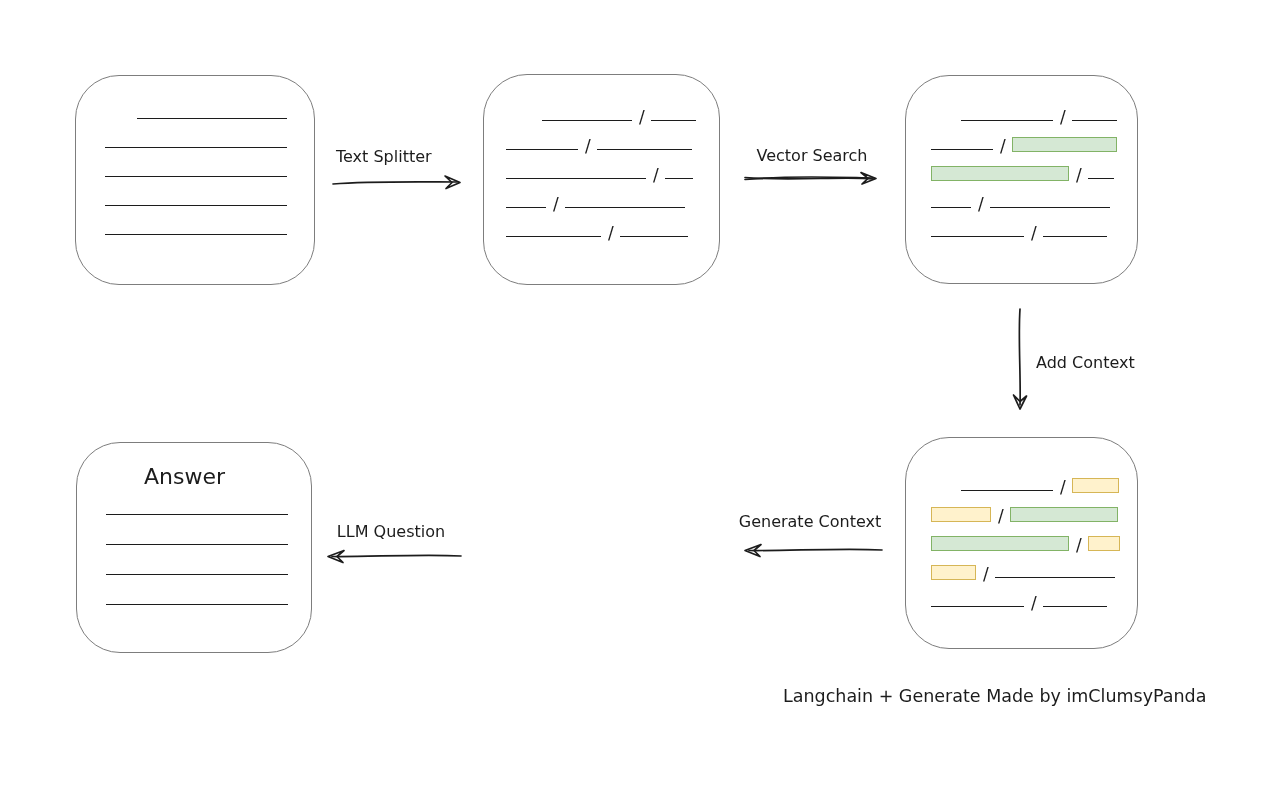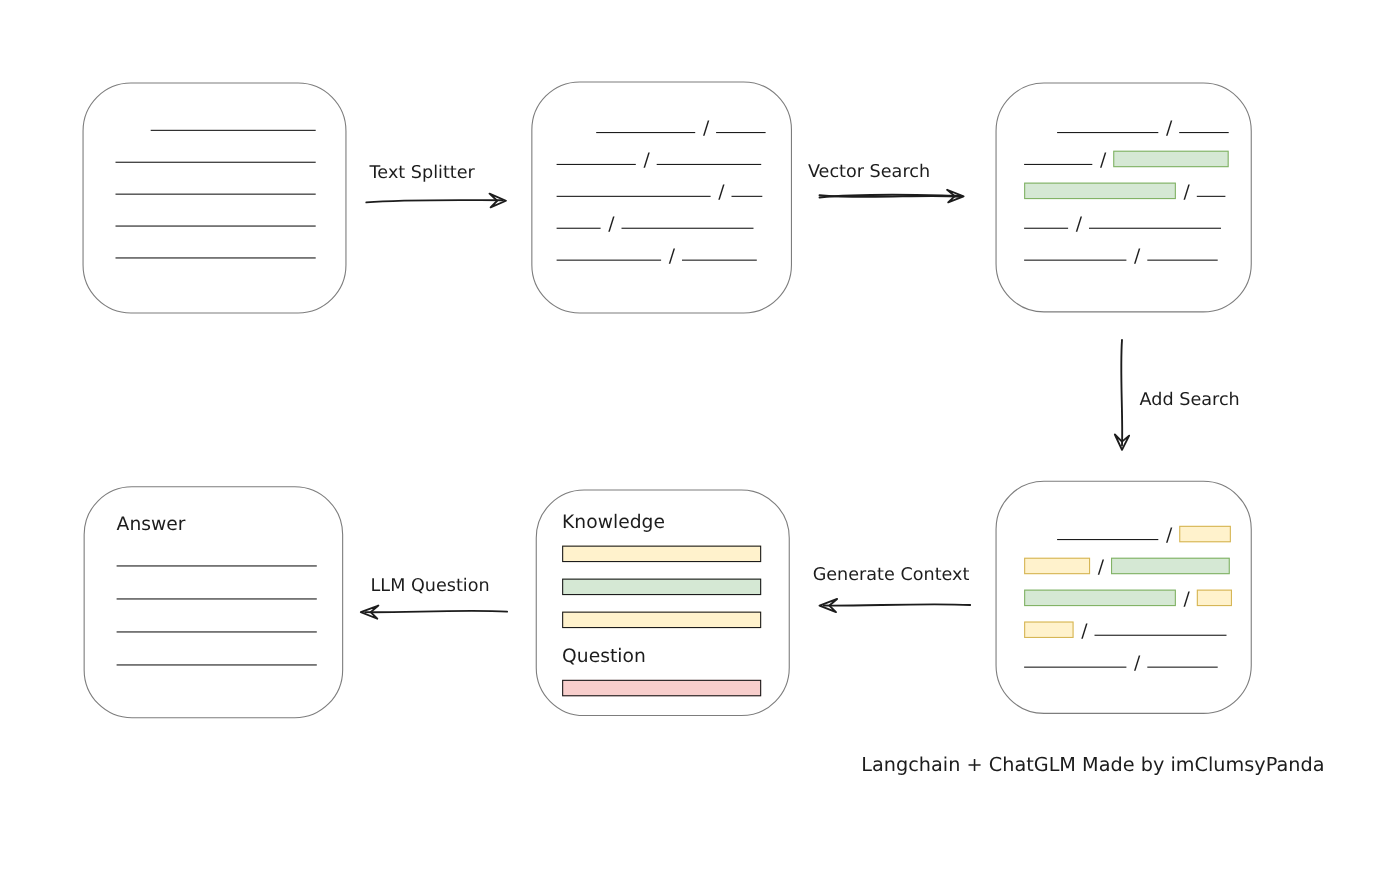--- a/index.html
+++ b/index.html
@@ -13,21 +13,21 @@
   }
   .rows{box-sizing:border-box;}
   .chunk-row{display:flex;align-items:flex-end;height:29px;}
   #box-answer .chunk-row{height:30px;}
   .seg-line{display:inline-block;height:0;border-bottom:1.9px solid #1c1c1c;margin-bottom:3px;}
   .seg-slash{font-size:17px;line-height:16px;margin:0 6px -1px 7px;font-weight:500;}
   .seg-bar{display:inline-block;height:15px;border:1.6px solid;box-sizing:border-box;margin-bottom:1px;}
   .bar-green{background:#d5e8d4;border-color:#82b366;}
   .bar-yellow{background:#fff2cc;border-color:#d6b656;}
   .bar-red{background:#f8cecc;border-color:#b85450;}
-  .box-heading{font-size:17px;line-height:22px;}
+  .box-heading{font-size:22px;line-height:22px;margin-left:38px;}
   .prompt-bar{height:15px;border:1.6px solid;box-sizing:border-box;}
   .arrow-label{position:absolute;font-size:16px;white-space:nowrap;}
   .arrow-svg{position:absolute;}
   .arrow-svg path{stroke:#1c1c1c;stroke-width:1.7;fill:none;stroke-linecap:round;stroke-linejoin:round;}
   .caption{position:absolute;left:783px;top:686px;font-size:17.5px;white-space:nowrap;}
 </style>
 </head>
 <body>
 
 <div class="canvas">
@@ -81,21 +81,21 @@
           <span class="seg-line" style="width: 120px;"></span>
         </div>
         <div class="chunk-row">
           <span class="seg-line" style="width: 95px;"></span>
           <span class="seg-slash">/</span>
           <span class="seg-line" style="width: 68px;"></span>
         </div>
       </div>
   </div>
 
-  <div class="arrow-label" style="left:720px;top:146px;width:140px;text-align:center;">Vector Search</div>
+  <div class="arrow-label" style="left:742px;top:146px;width:140px;text-align:center;">Vector Search</div>
   <svg class="arrow-svg" style="left:742px;top:165px;" width="144" height="26" viewBox="0 0 144 26">
     <path d="M3,14.5 C48,10 102,12.5 131,13"></path>
     <path d="M3,12.5 C48,16.5 102,11 131,14"></path>
     <path d="M119,7.5 L134,13.5 L120,19 L126,13.3 Z"></path>
   </svg>
 
   <div class="sketch-box" id="box-search" style="left:905px;top:75px;width:233px;height:209px;">
     <div class="rows" style="padding:19px 0 0 25px;">
         <div class="chunk-row">
           <span class="seg-line" style="width: 92px; margin-left: 30px;"></span>
@@ -122,21 +122,21 @@
           <span class="seg-slash">/</span>
           <span class="seg-line" style="width: 64px;"></span>
         </div>
       </div>
   </div>
 
   <svg class="arrow-svg" style="left:1007px;top:306px;" width="26" height="112" viewBox="0 0 26 112">
     <path d="M13,3 C11,32 14,72 13,99"></path>
     <path d="M6.5,89 L13,103 L19.5,90 L13,95.5 Z"></path>
   </svg>
-  <div class="arrow-label" style="left:1036px;top:353px;">Add Search</div>
+  <div class="arrow-label" style="left:1036px;top:353px;">Add Context</div>
 
   <div class="sketch-box" id="box-context" style="left:905px;top:437px;width:233px;height:212px;">
     <div class="rows" style="padding:27px 0 0 25px;">
         <div class="chunk-row">
           <span class="seg-line" style="width: 92px; margin-left: 30px;"></span>
           <span class="seg-slash">/</span>
           <span class="seg-bar bar-yellow" style="width: 47px;"></span>
         </div>
         <div class="chunk-row">
           <span class="seg-bar bar-yellow" style="width: 60px;"></span>
@@ -160,34 +160,20 @@
         </div>
       </div>
   </div>
 
   <div class="arrow-label" style="left:735px;top:512px;width:150px;text-align:center;">Generate Context</div>
   <svg class="arrow-svg" style="left:735px;top:537px;" width="150" height="26" viewBox="0 0 150 26">
     <path d="M147,13 C108,11 52,14 14,13.5"></path>
     <path d="M26,7.5 L10,13.5 L25,19.5 L19,13.5 Z"></path>
   </svg>
 
-  <div class="sketch-box" id="box-prompt" style="left:487px;top:445px;width:231px;height:206px;">
-    <div style="padding:18px 0 0 23px;">
-      <div class="box-heading">Knowledge</div>
-      <div>
-          <div class="prompt-bar bar-yellow" style="width: 181px; margin-top: 10px;"></div>
-          <div class="prompt-bar bar-green" style="width: 181px; margin-top: 15px;"></div>
-          <div class="prompt-bar bar-yellow" style="width: 181px; margin-top: 15px;"></div>
-        </div>
-      <div class="box-heading" style="margin-top:15px;">Question</div>
-      <div>
-          <div class="prompt-bar bar-red" style="width: 181px; margin-top: 10px;"></div>
-        </div>
-    </div>
-  </div>
 
   <div class="arrow-label" style="left:327px;top:522px;width:128px;text-align:center;">LLM Question</div>
   <svg class="arrow-svg" style="left:318px;top:543px;" width="146" height="26" viewBox="0 0 146 26">
     <path d="M143,13 C104,11 50,14 14,13.5"></path>
     <path d="M26,7.5 L10,13.5 L25,19.5 L19,13.5 Z"></path>
   </svg>
 
   <div class="sketch-box" id="box-answer" style="left:76px;top:442px;width:236px;height:211px;">
     <div style="padding:23px 0 0 29px;">
       <div class="box-heading">Answer</div>
@@ -201,15 +187,15 @@
           <div class="chunk-row">
             <span class="seg-line" style="width: 182px;"></span>
           </div>
           <div class="chunk-row">
             <span class="seg-line" style="width: 182px;"></span>
           </div>
         </div>
     </div>
   </div>
 
-  <div class="caption">Langchain + ChatGLM Made by imClumsyPanda</div>
+  <div class="caption">Langchain + Generate Made by imClumsyPanda</div>
 
 </div>
 
 </body></html>

